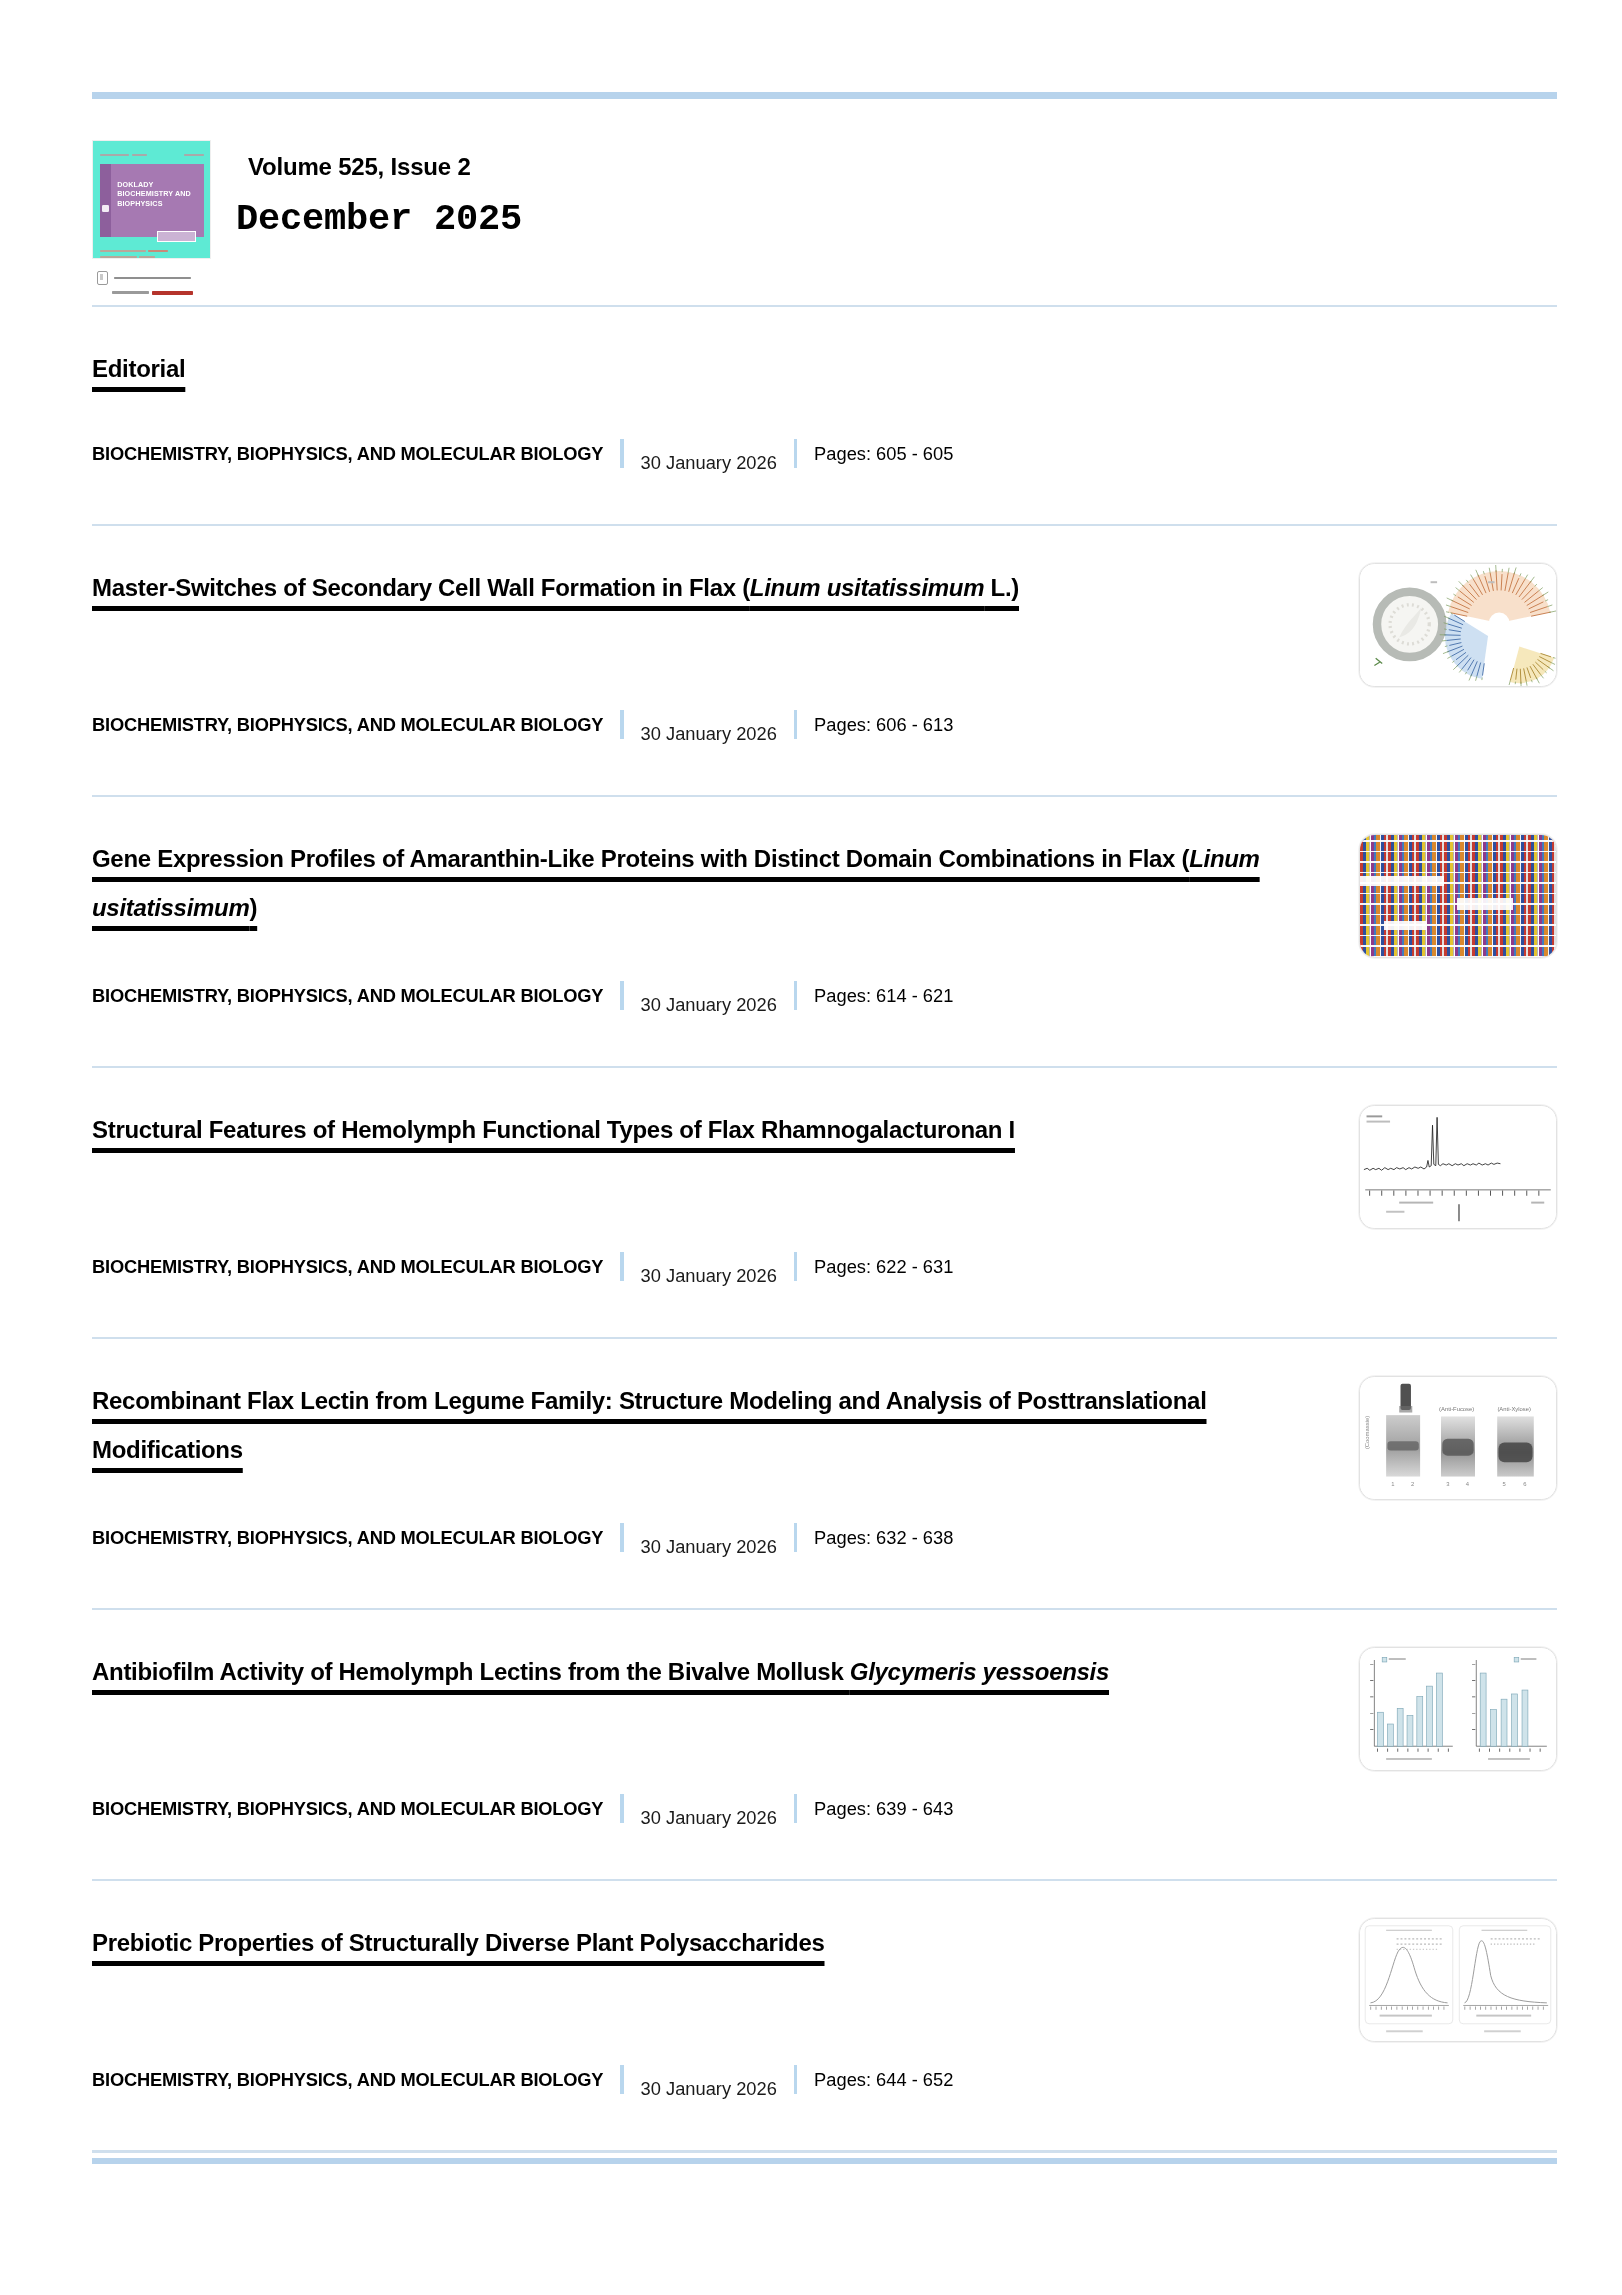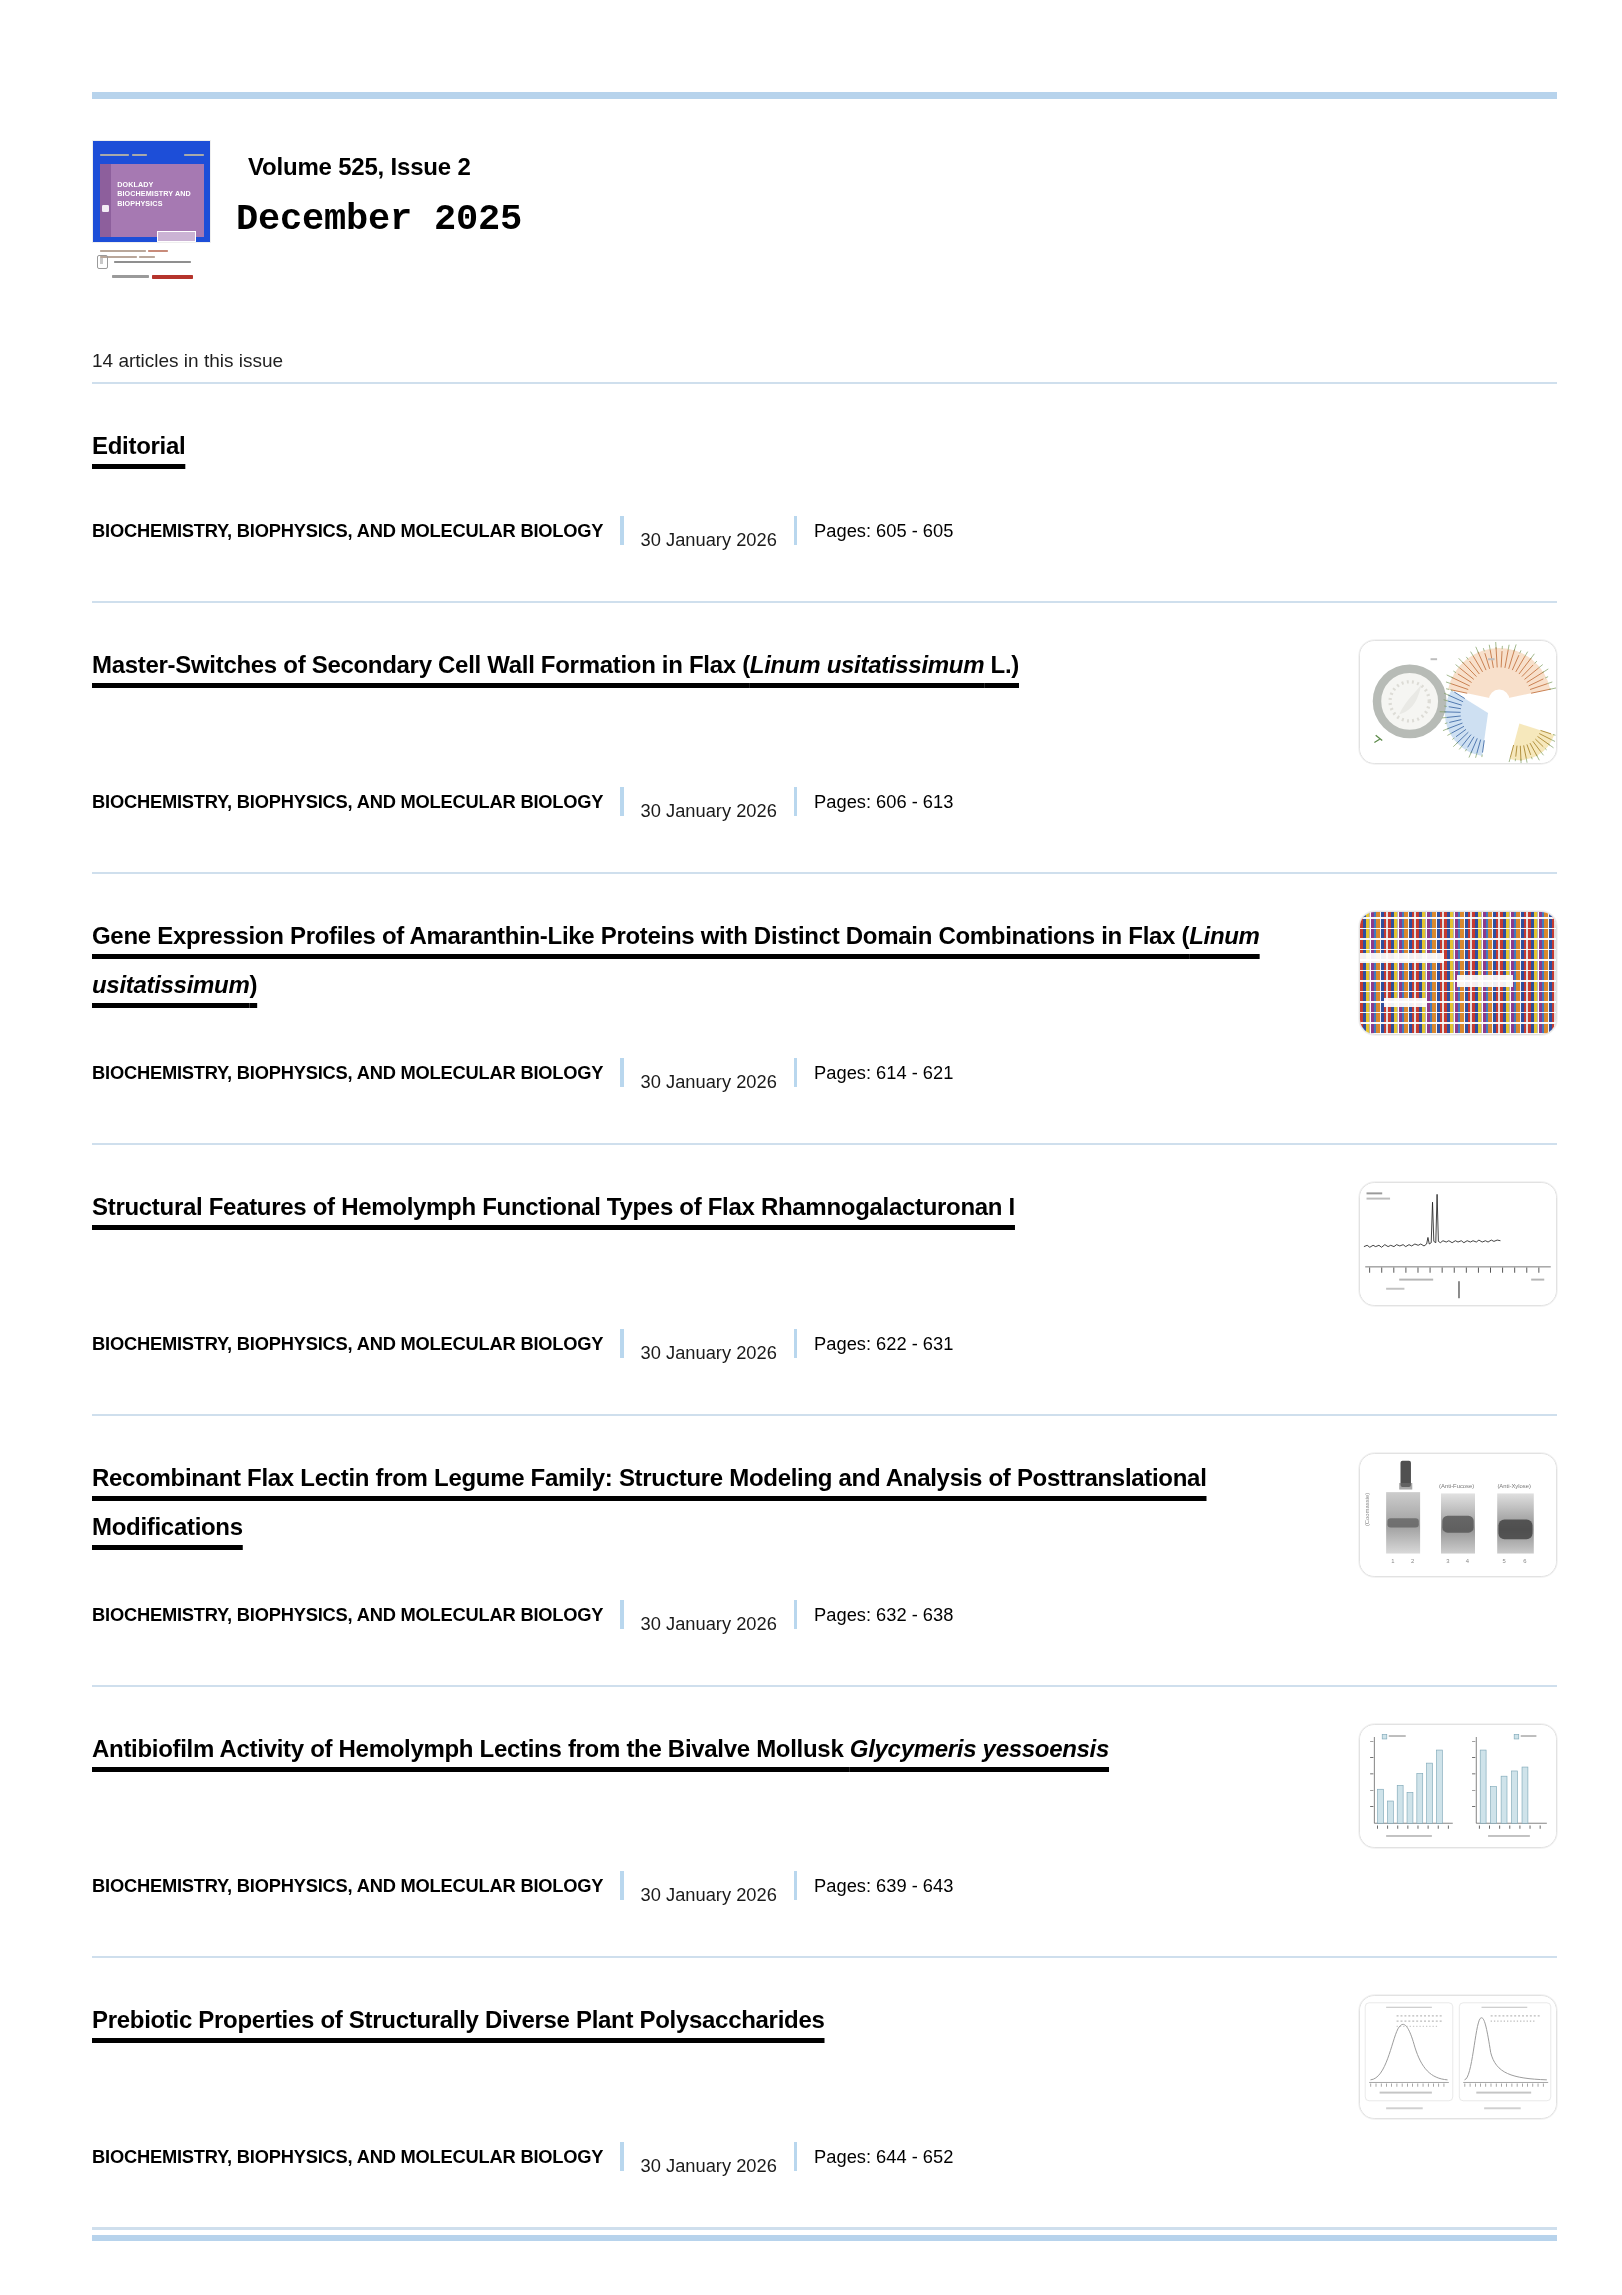--- a/index.html
+++ b/index.html
@@ -9,21 +9,21 @@
     -webkit-font-smoothing:antialiased;
   }
   .content{padding:0 65px 0 92px;}
   .top-rule{margin-top:92px;height:7.2px;background:var(--accent-bar,#b7d3ec);}
   .bottom-rule{height:5.9px;background:var(--accent-bar,#b7d3ec);margin-top:5.2px;}
   .end-divider{height:2.6px;background:var(--divider,#cfdfed);}
 
   
   .issue-header{display:flex;margin-top:41px;}
   .cover-col{width:119px;flex:none;}
-  .cover-card{width:119px;height:103px;background:#1d4ed8;border:0.7px solid #efefef;box-sizing:border-box;padding:5.9px 6.5px;}
+  .cover-card{width:119px;height:119px;background:#5eead4;border:0.7px solid #efefef;box-sizing:border-box;padding:5.9px 6.5px;}
   .smudge{display:inline-block;height:2.6px;background:#a9a9a9;border-radius:0.7px;vertical-align:middle;}
   .cover-topline{display:flex;justify-content:space-between;}
   .cover-topline .smudge{height:2px;margin-top:1.3px;}
   .w44{width:29px}.w30{width:19.6px}.w56{width:37px}.w62{width:41px}.w70{width:46px}.w24{width:15.7px}
   .cover-purple{position:relative;margin-top:5.2px;height:73px;background:var(--cover-purple,#a679b2);}
   .cover-spine{position:absolute;left:0;top:0;bottom:0;width:11px;background:#8d5f9c;}
   .cover-spine:after{content:"";position:absolute;left:2px;top:41px;width:7.2px;height:7.2px;background:#f3ecf5;border-radius:1.3px;}
   .cover-title{position:absolute;left:17.7px;top:15.7px;width:82px;color:#fff;font-weight:bold;
     font-size:7.2px;line-height:1.3;letter-spacing:0.1px;}
   .cover-tab{position:absolute;right:7.9px;bottom:-4.6px;width:37px;height:9.2px;background:#cbb3d4;border:1.3px solid #fff;}
@@ -112,21 +112,20 @@
         </div>
       </div>
     </div>
     <div class="issue-meta">
       <h1 class="issue-title">Volume 525, Issue 2</h1>
       <h2 class="issue-date">December 2025</h2>
     </div>
   </div>
 
 
-  <div class="article-count">14 articles in this issue</div>
 
   <div class="article-list">
   <div class="article-block">
     <div class="article-row">
       <div class="article-main">
         <a class="article-title"><span>Editorial</span></a>
       </div>
 
     </div>
     <div class="meta-row">

